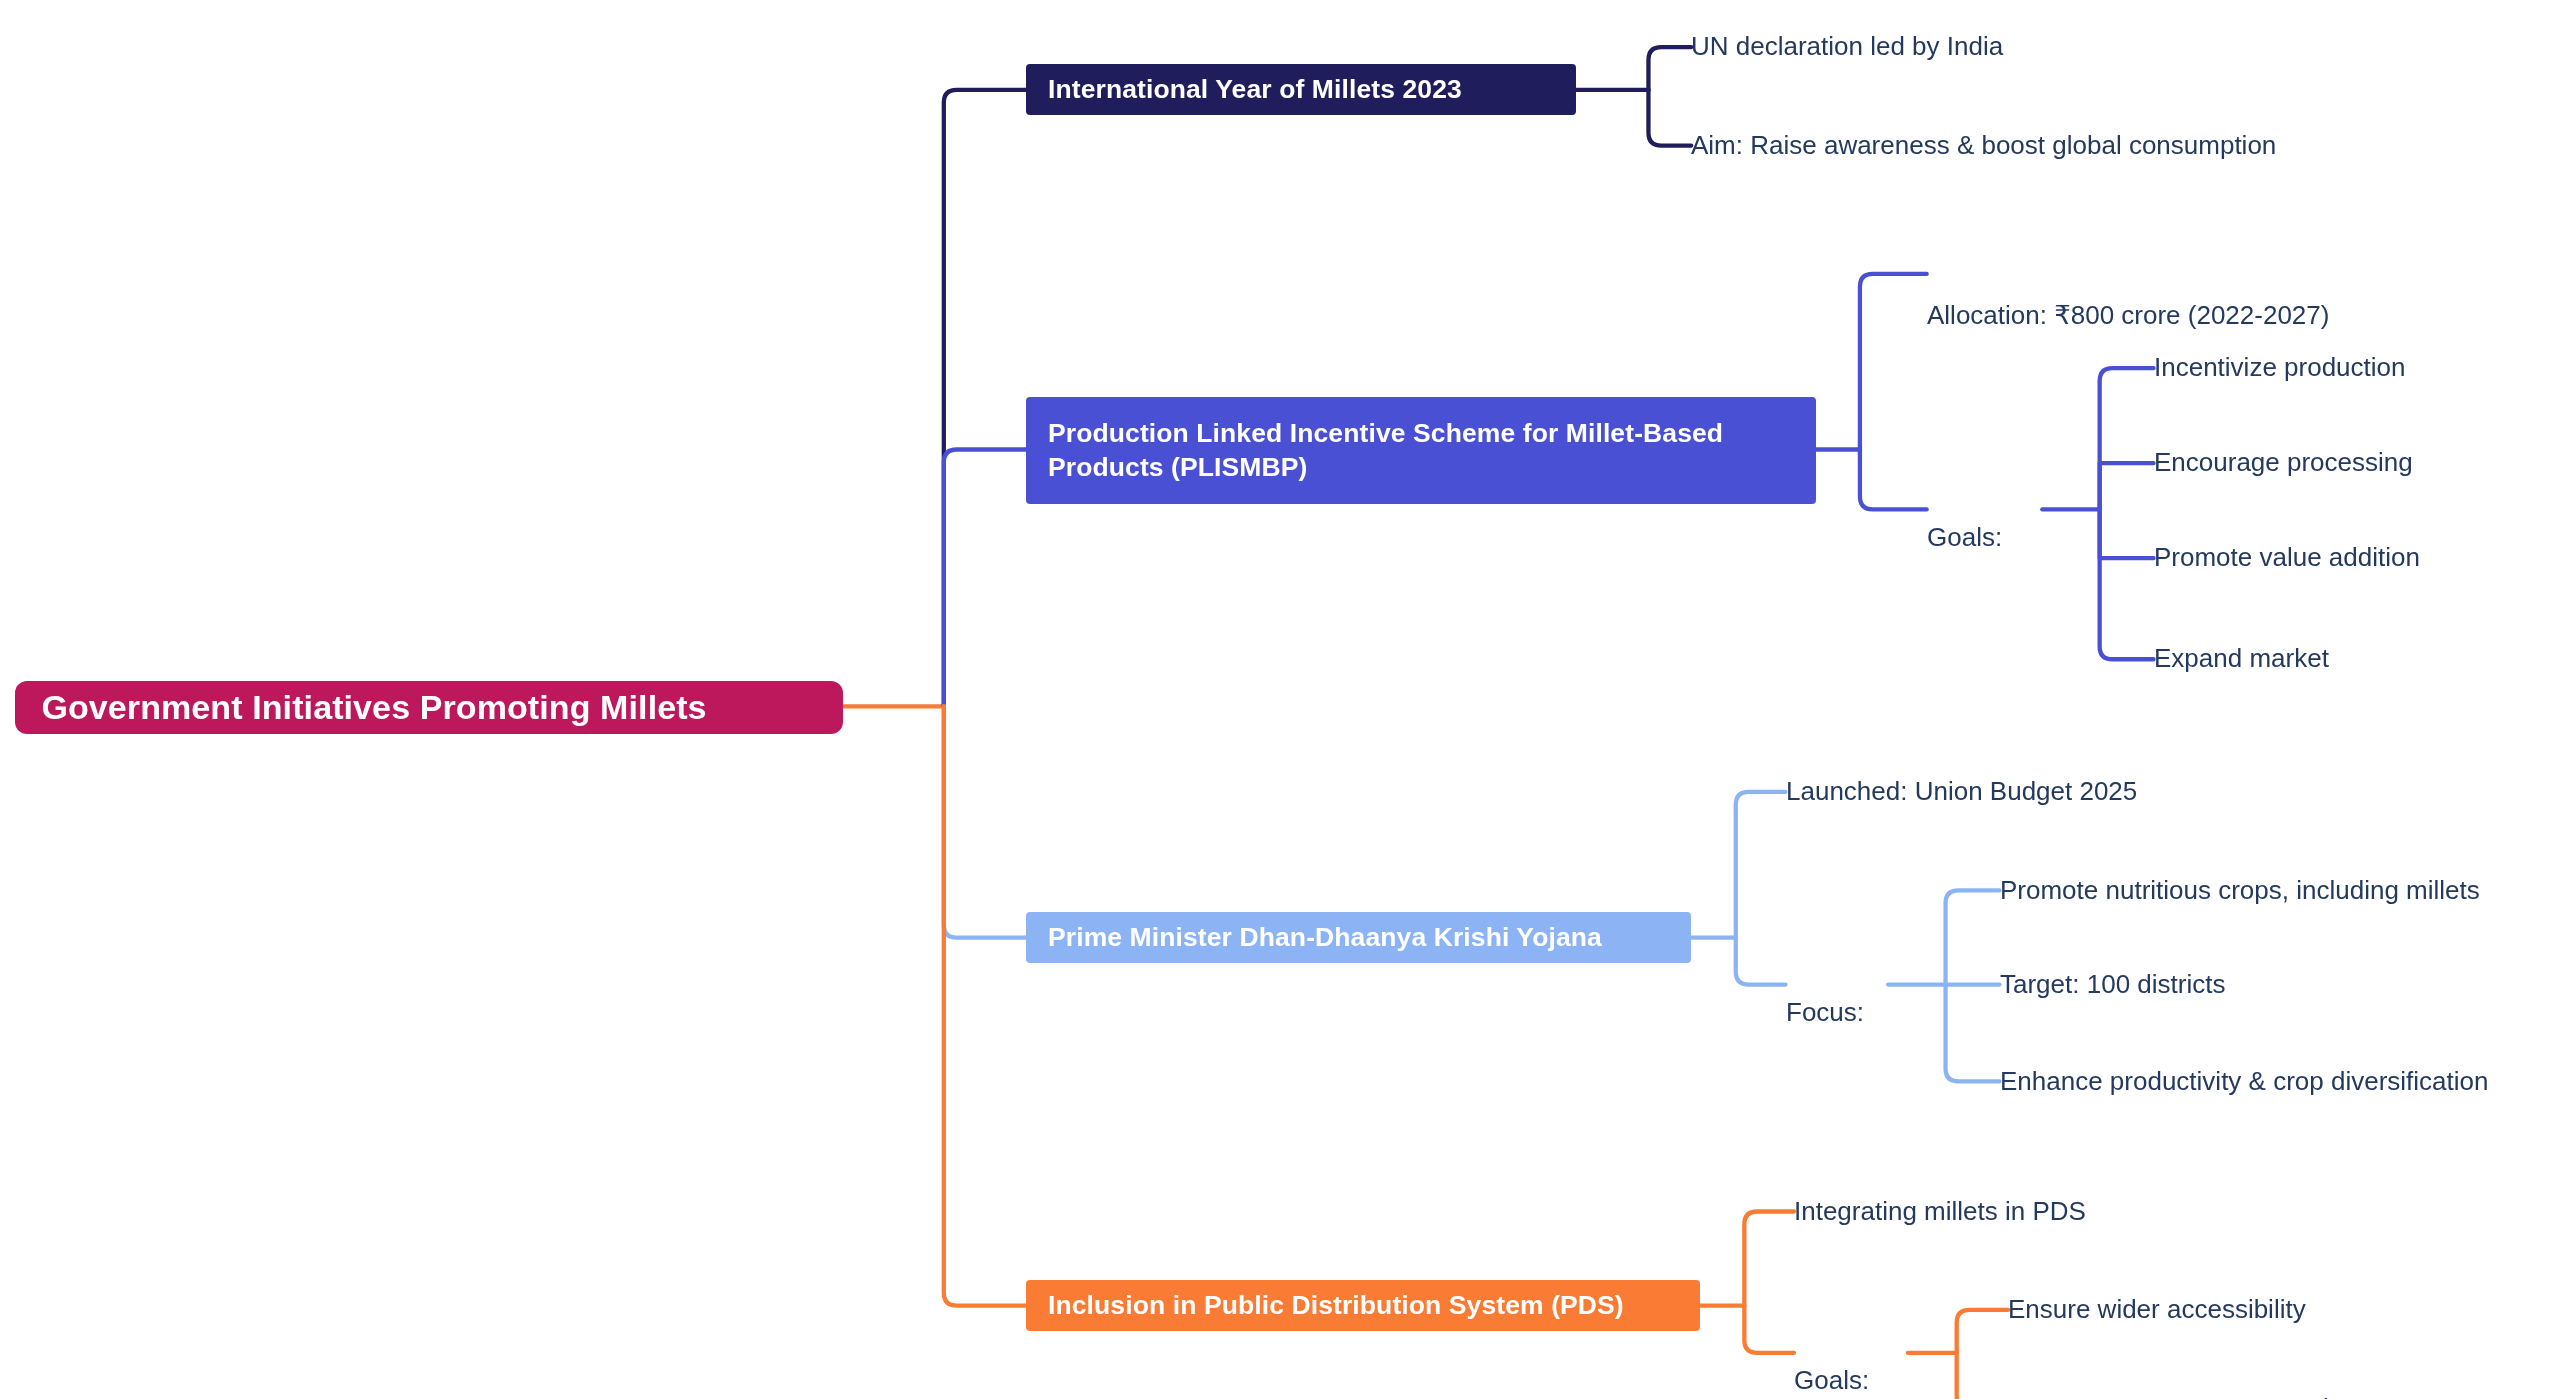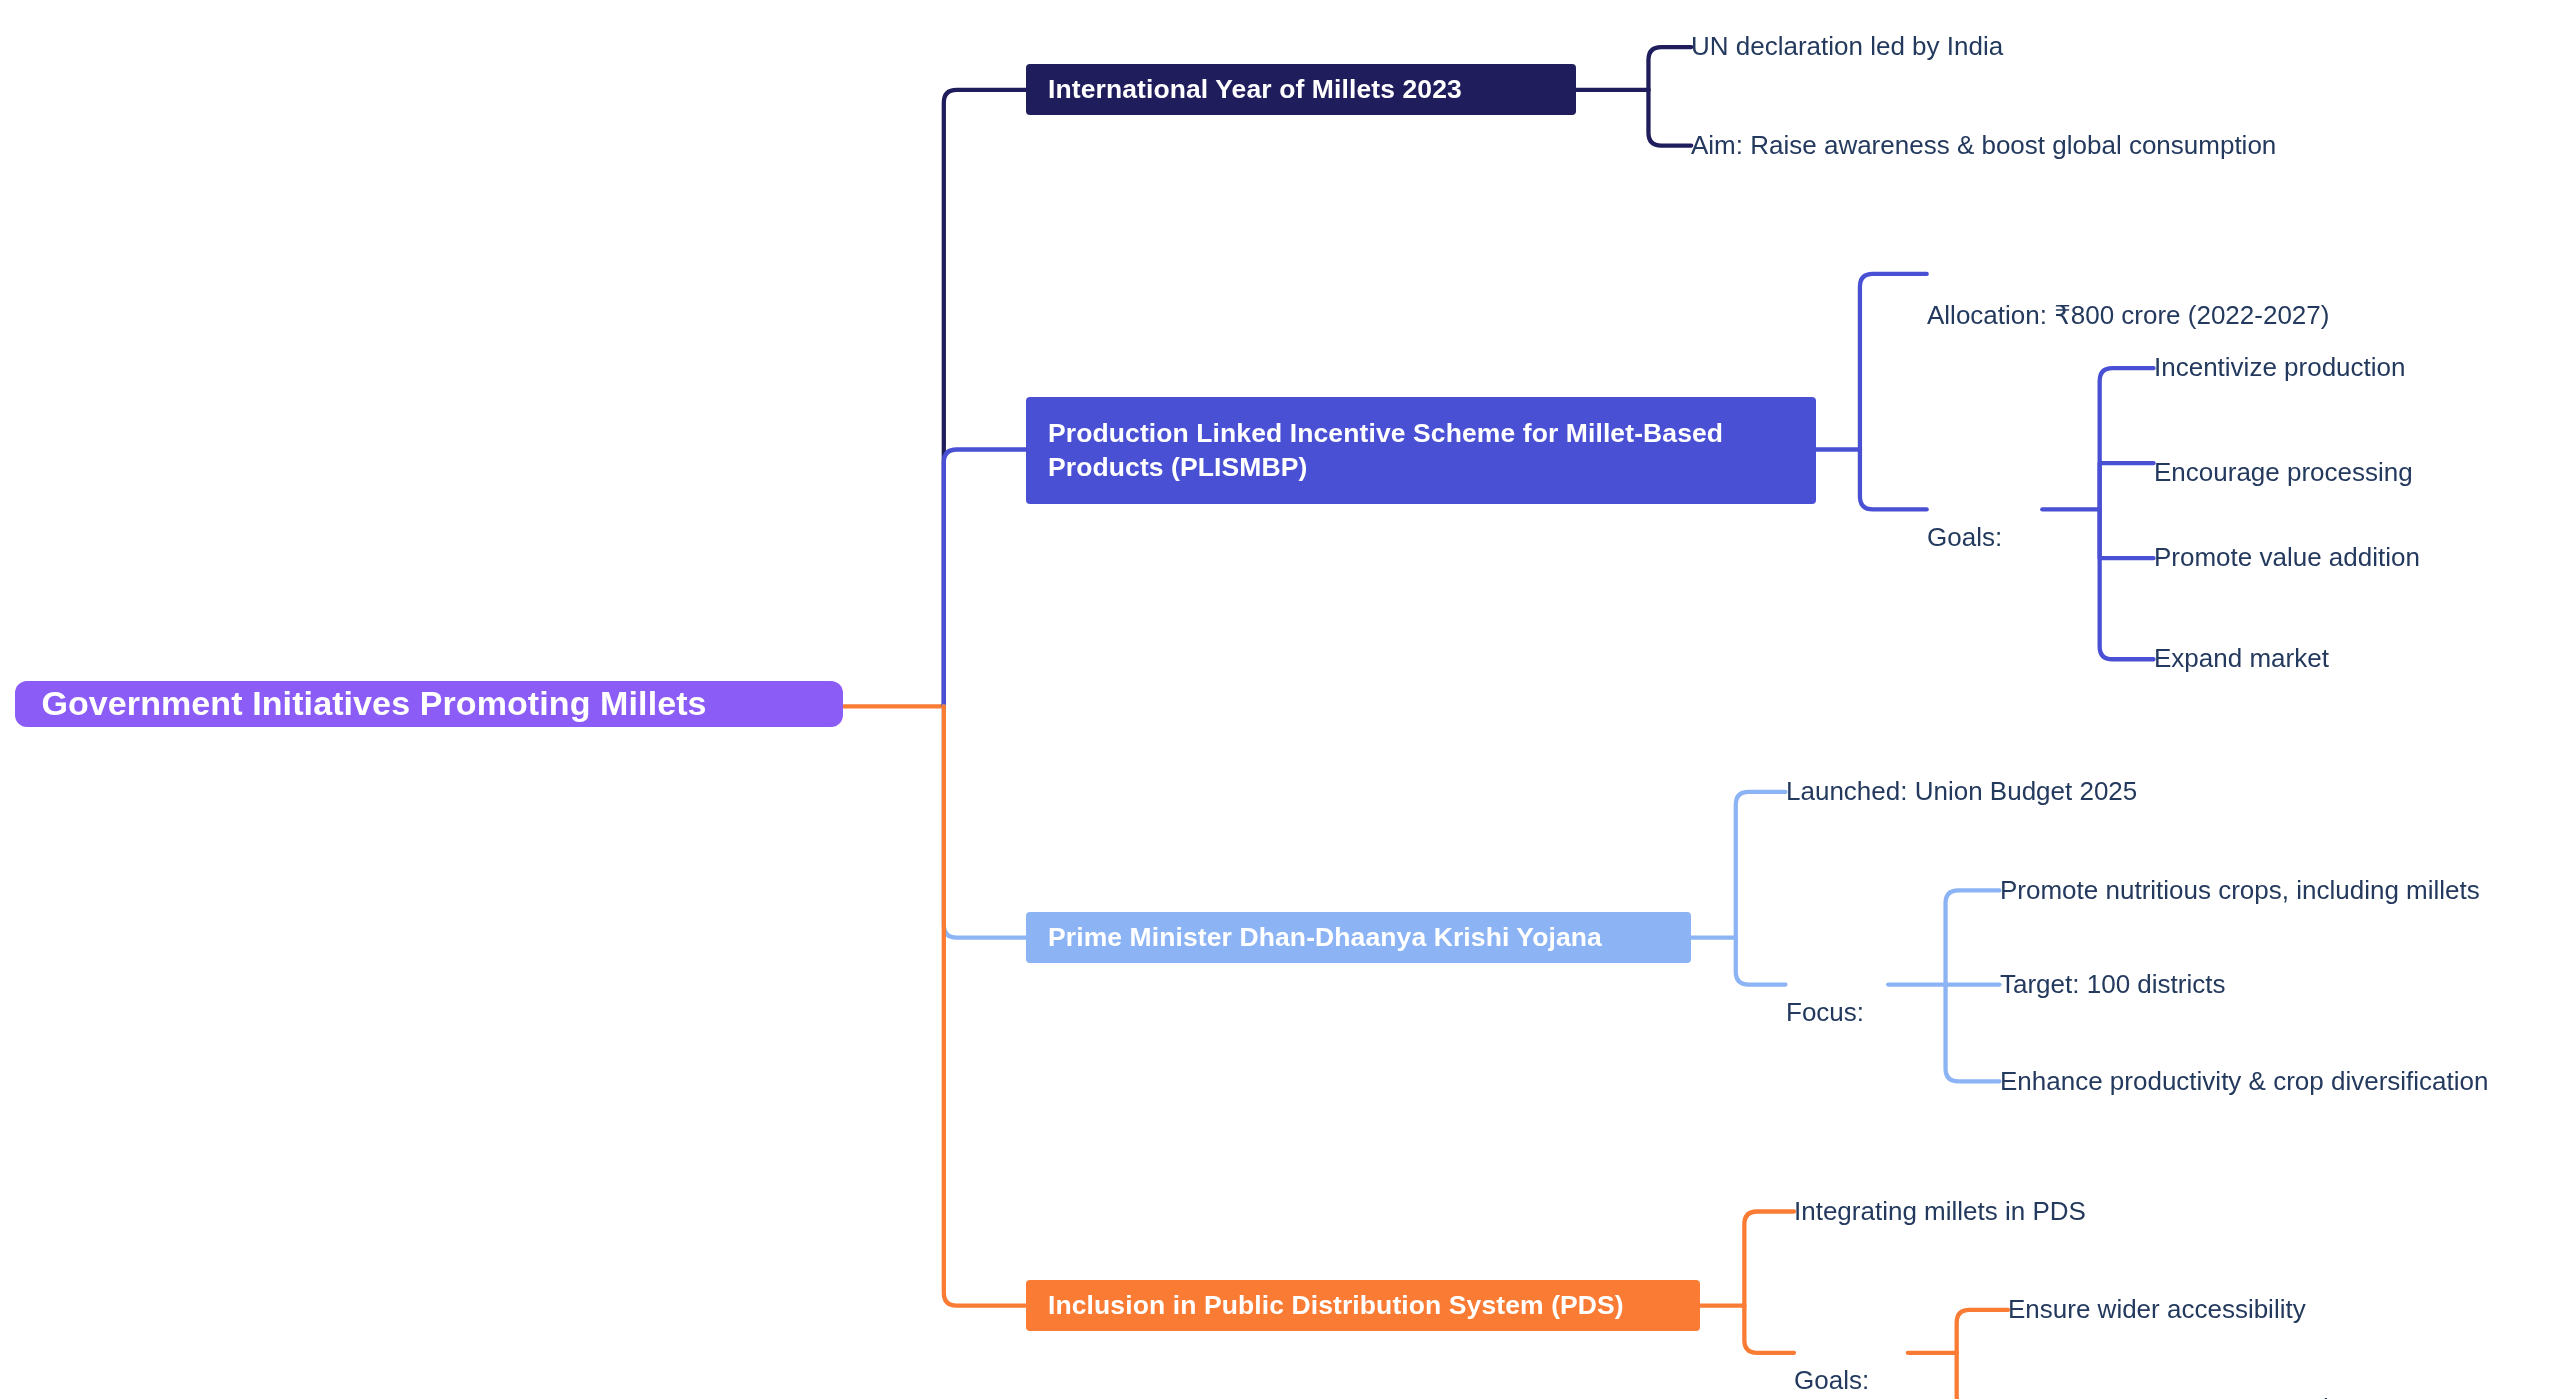--- a/index.html
+++ b/index.html
@@ -100,21 +100,21 @@
       <path d="M 1985 1525 L 2037 1525" stroke="#fa7b33"></path>
       <path d="M 2037 1525 L 2037 1430 Q 2037 1415 2052 1415 L 2095 1415" stroke="#fa7b33"></path>
       <path d="M 2037 1525 L 2037 1565 Q 2037 1580 2052 1580 L 2095 1580" stroke="#fa7b33"></path>
 
       <path d="M 2228 1580 L 2285 1580" stroke="#fa7b33"></path>
       <path d="M 2285 1580 L 2285 1545 Q 2285 1530 2300 1530 L 2345 1530" stroke="#fa7b33"></path>
       <path d="M 2285 1580 L 2285 1630 Q 2285 1645 2300 1645 L 2345 1645" stroke="#fa7b33"></path>
     </g>
   </svg>
 
-  <div class="node root" style="left:15.4px; top:681px; width:828px; height:46px; background:#8b5cf6;">
+  <div class="node root" style="left:15.4px; top:681px; width:828px; height:53px; background:#be185d;">
     <span>Government Initiatives Promoting Millets</span>
   </div>
 
   <div class="node branch" style="left:1026px; top:64px; width:550px; height:51px; background:#1f1d5c;">
     <span>International Year of Millets 2023</span>
   </div>
   <div class="leaf" style="left:1691px; top:47px;">
     <span>UN declaration led by India</span>
   </div>
   <div class="leaf" style="left:1691px; top:146px;">
@@ -127,21 +127,21 @@
   </div>
   <div class="leaf" style="left:1927px; top:284px;margin-top:32px;">
     <span>Allocation: ₹800 crore (2022-2027)</span>
   </div>
   <div class="leaf mid" style="left:1927px; top:510px;">
     <span>Goals:</span>
   </div>
   <div class="leaf" style="left:2154px; top:368px;">
     <span>Incentivize production</span>
   </div>
-  <div class="leaf" style="left:2154px; top:463px;margin-top:10px;">
+  <div class="leaf" style="left:2154px; top:463px;">
     <span>Encourage processing</span>
   </div>
   <div class="leaf" style="left:2154px; top:558px;">
     <span>Promote value addition</span>
   </div>
   <div class="leaf" style="left:2154px; top:659px;">
     <span>Expand market</span>
   </div>
 
   <div class="node branch" style="left:1026px; top:912px; width:665px; height:51px; background:#8cb4f5;">

